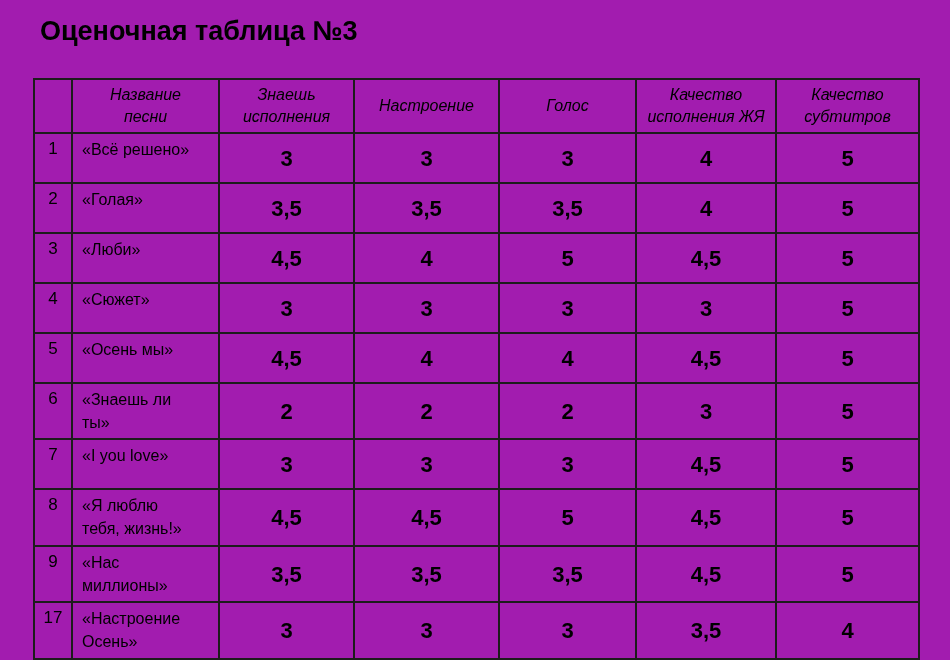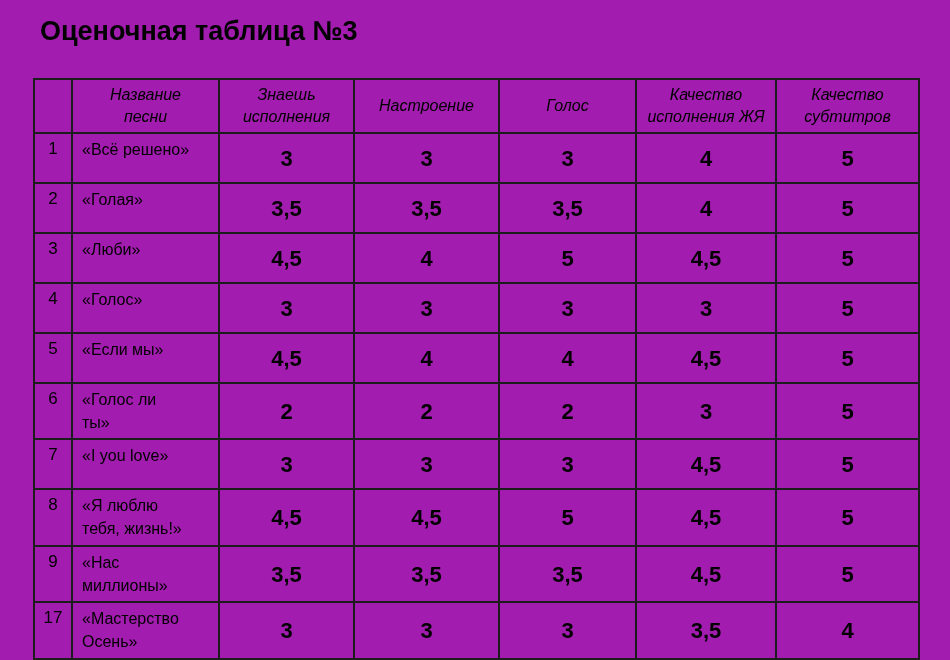--- a/index.html
+++ b/index.html
@@ -137,41 +137,41 @@
         <td class="cell-song">«Люби»</td>
         <td class="cell-score">4,5</td>
         <td class="cell-score">4</td>
         <td class="cell-score">5</td>
         <td class="cell-score">4,5</td>
         <td class="cell-score">5</td>
       </tr>
 
       <tr class="data-row">
         <td class="cell-num">4</td>
-        <td class="cell-song">«Голос»</td>
+        <td class="cell-song">«Сюжет»</td>
         <td class="cell-score">3</td>
         <td class="cell-score">3</td>
         <td class="cell-score">3</td>
         <td class="cell-score">3</td>
         <td class="cell-score">5</td>
       </tr>
 
       <tr class="data-row">
         <td class="cell-num">5</td>
-        <td class="cell-song">«Если мы»</td>
+        <td class="cell-song">«Осень мы»</td>
         <td class="cell-score">4,5</td>
         <td class="cell-score">4</td>
         <td class="cell-score">4</td>
         <td class="cell-score">4,5</td>
         <td class="cell-score">5</td>
       </tr>
 
       <tr class="data-row">
         <td class="cell-num">6</td>
-        <td class="cell-song">«Голос ли
+        <td class="cell-song">«Знаешь ли
 ты»</td>
         <td class="cell-score">2</td>
         <td class="cell-score">2</td>
         <td class="cell-score">2</td>
         <td class="cell-score">3</td>
         <td class="cell-score">5</td>
       </tr>
 
       <tr class="data-row">
         <td class="cell-num">7</td>
@@ -200,21 +200,21 @@
 миллионы»</td>
         <td class="cell-score">3,5</td>
         <td class="cell-score">3,5</td>
         <td class="cell-score">3,5</td>
         <td class="cell-score">4,5</td>
         <td class="cell-score">5</td>
       </tr>
 
       <tr class="data-row">
         <td class="cell-num">17</td>
-        <td class="cell-song">«Мастерство
+        <td class="cell-song">«Настроение
 Осень»</td>
         <td class="cell-score">3</td>
         <td class="cell-score">3</td>
         <td class="cell-score">3</td>
         <td class="cell-score">3,5</td>
         <td class="cell-score">4</td>
       </tr>
     </tbody>
   </table>
 

